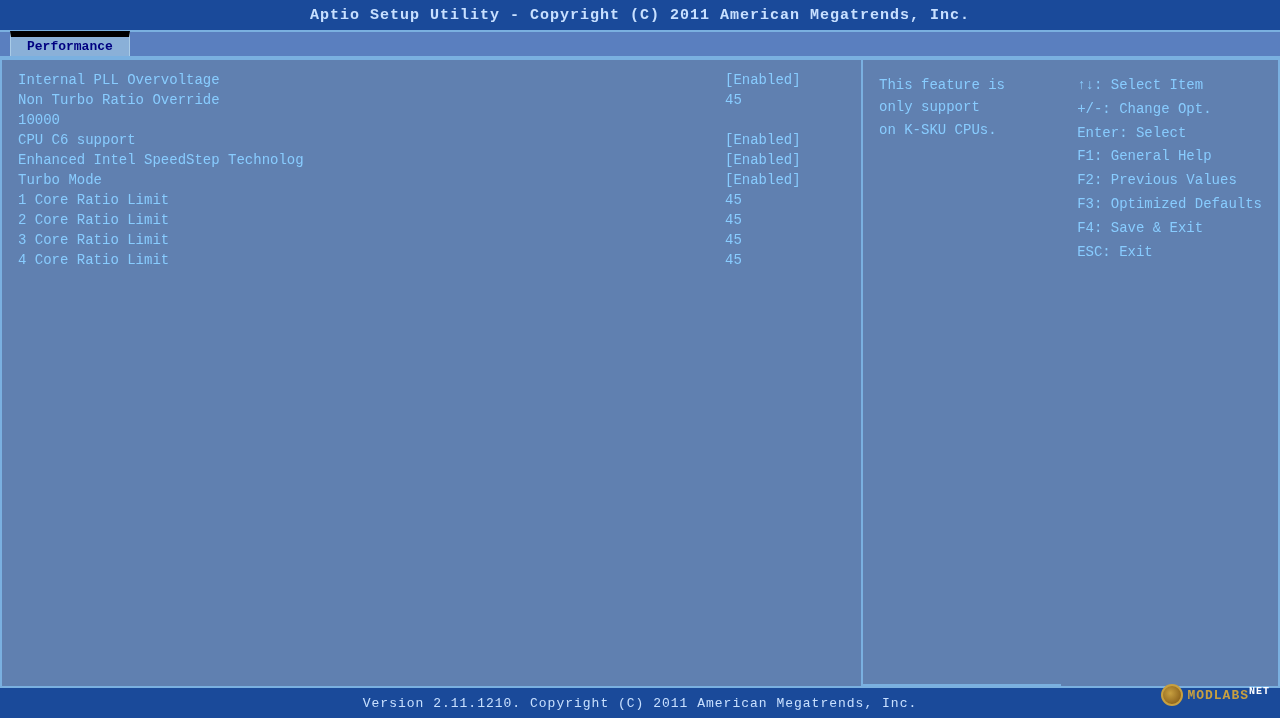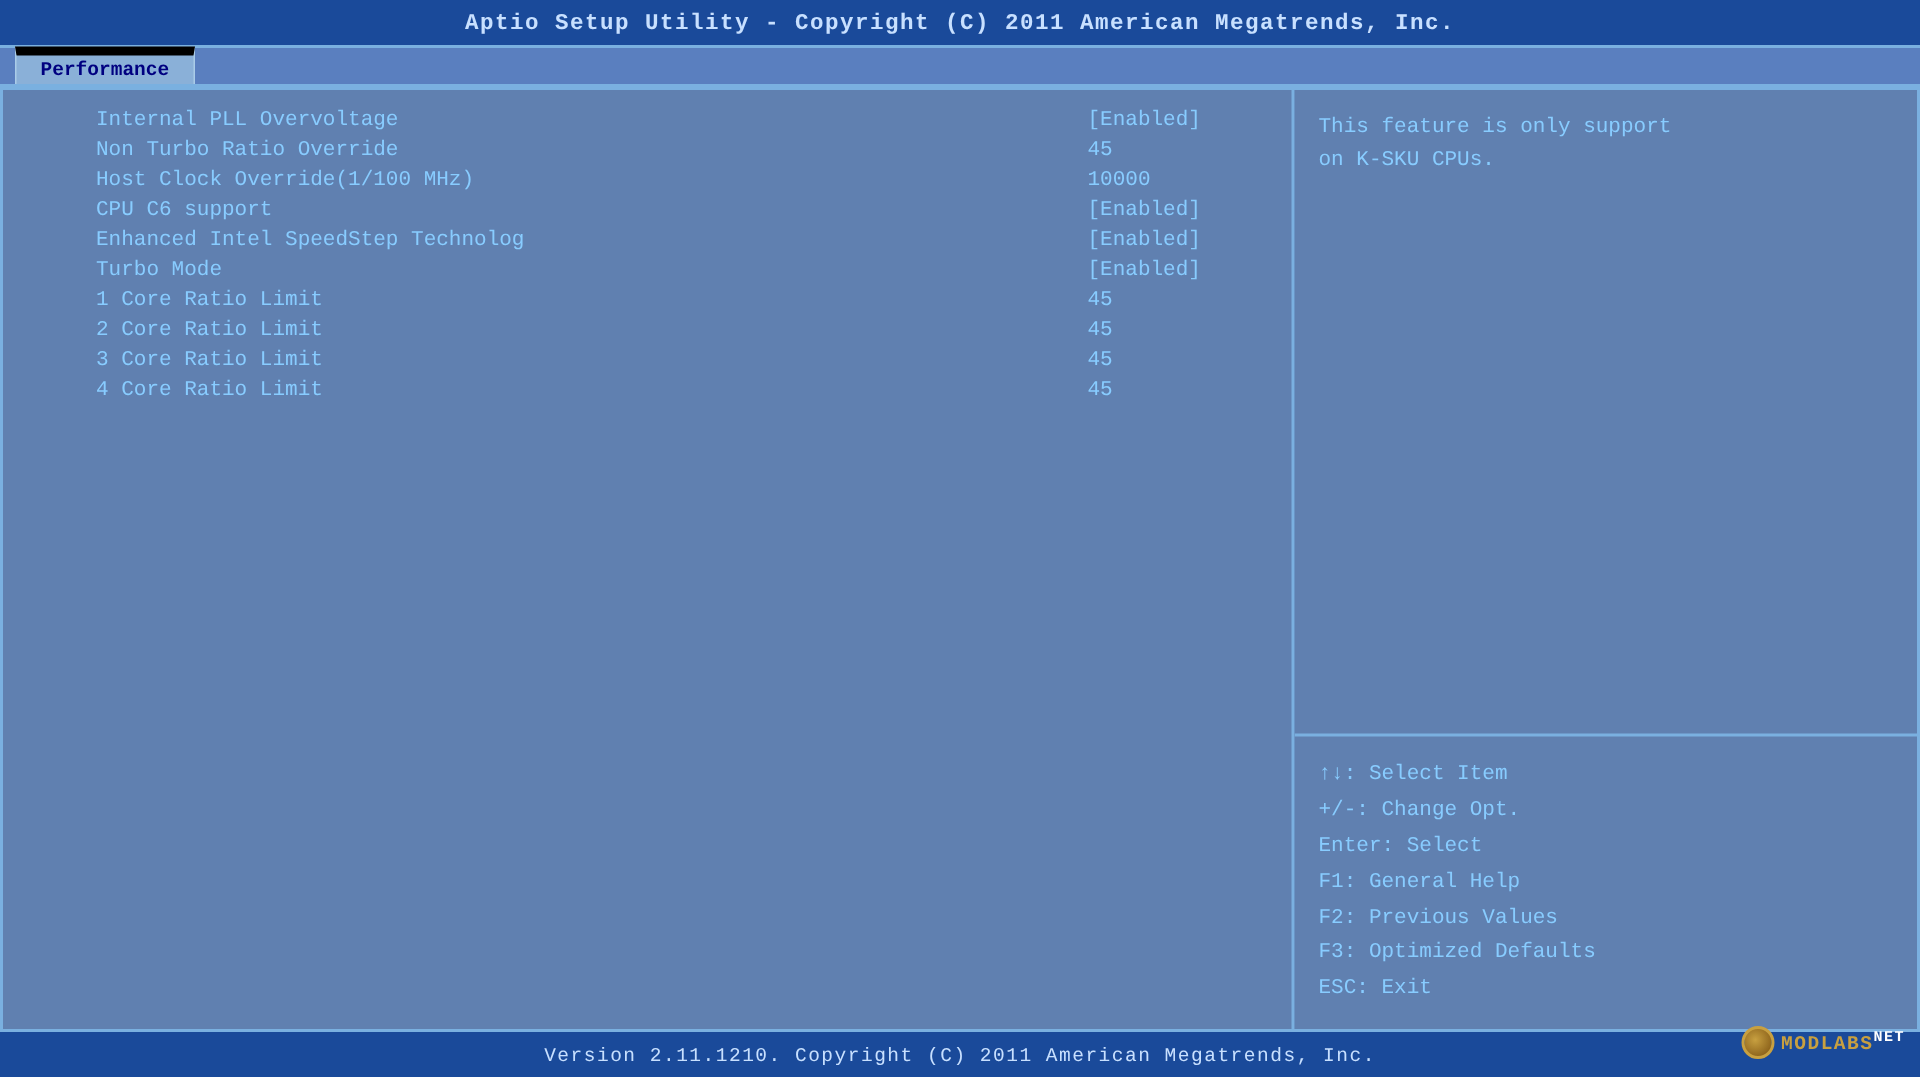--- a/index.html
+++ b/index.html
@@ -71,34 +71,33 @@
       justify-content: space-between;
       align-items: center;
       padding: 2px 0;
       color: #88ccff;
       font-size: 14px;
       cursor: pointer;
     }
     .menu-item-label {
       color: #88ccff;
       font-size: 14px;
-      margin-left: 46px;
     }
     .menu-item-value {
       color: #88ccff;
       font-size: 14px;
       min-width: 120px;
     }
 
     
     .right-panel {
       width: 415px;
       background-color: #6080b0;
       display: flex;
-      flex-direction: column;
+      flex-direction: row;
     }
 
     .help-text-area {
       flex: 1;
       padding: 14px 16px;
       color: #88ccff;
       font-size: 14px;
       line-height: 1.6;
       border-bottom: 2px solid #7ab0e0;
     }
@@ -173,21 +172,20 @@
     <div id="menu-items-container">
         <div class="menu-item">
           <span class="menu-item-label">Internal PLL Overvoltage</span>
           <span class="menu-item-value">[Enabled]</span>
         </div>
         <div class="menu-item">
           <span class="menu-item-label">Non Turbo Ratio Override</span>
           <span class="menu-item-value">45</span>
         </div>
         <div class="menu-item">
-          <span class="menu-item-label">Host Clock Override(1/100 MHz)</span>
           <span class="menu-item-value">10000</span>
         </div>
         <div class="menu-item">
           <span class="menu-item-label">CPU C6 support</span>
           <span class="menu-item-value">[Enabled]</span>
         </div>
         <div class="menu-item">
           <span class="menu-item-label">Enhanced Intel SpeedStep Technolog</span>
           <span class="menu-item-value">[Enabled]</span>
         </div>
@@ -219,20 +217,21 @@
       <span>This feature is only support</span><br>
       <span>on K-SKU CPUs.</span>
     </div>
     <div class="key-help-area" id="keyhelp-container">
         <div style="color: rgb(136, 204, 255); font-size: 14px; line-height: 1.7;">↑↓: Select Item</div>
         <div style="color: rgb(136, 204, 255); font-size: 14px; line-height: 1.7;">+/-: Change Opt.</div>
         <div style="color: rgb(136, 204, 255); font-size: 14px; line-height: 1.7;">Enter: Select</div>
         <div style="color: rgb(136, 204, 255); font-size: 14px; line-height: 1.7;">F1: General Help</div>
         <div style="color: rgb(136, 204, 255); font-size: 14px; line-height: 1.7;">F2: Previous Values</div>
         <div style="color: rgb(136, 204, 255); font-size: 14px; line-height: 1.7;">F3: Optimized Defaults</div>
+        <div style="color: rgb(136, 204, 255); font-size: 14px; line-height: 1.7;">F4: Save &amp; Exit</div>
         <div style="color: rgb(136, 204, 255); font-size: 14px; line-height: 1.7;">ESC: Exit</div>
       </div>
   </div>
 
 </div>
 
 <div class="footer-bar">
   <span class="footer-title">Version 2.11.1210. Copyright (C) 2011 American Megatrends, Inc.</span>
   <div class="modlabs-logo">
     <div class="modlabs-circle"></div>

